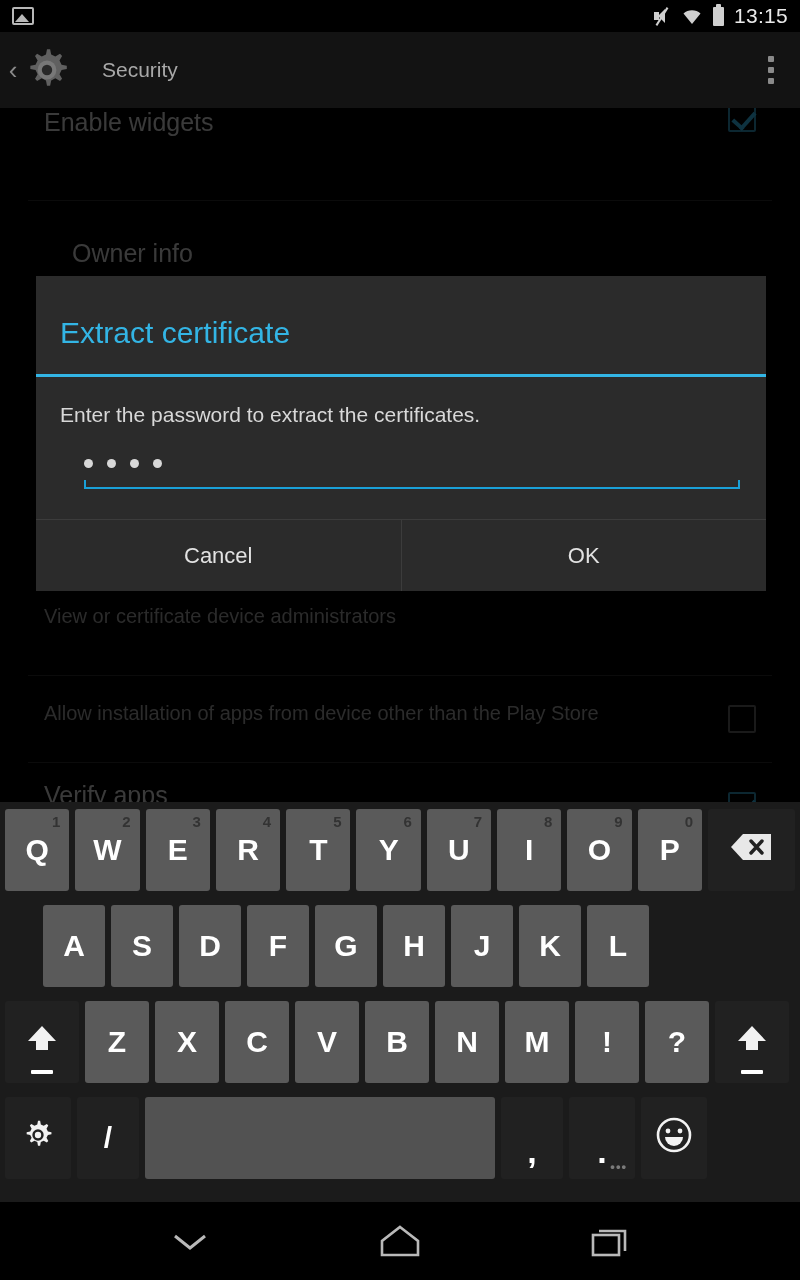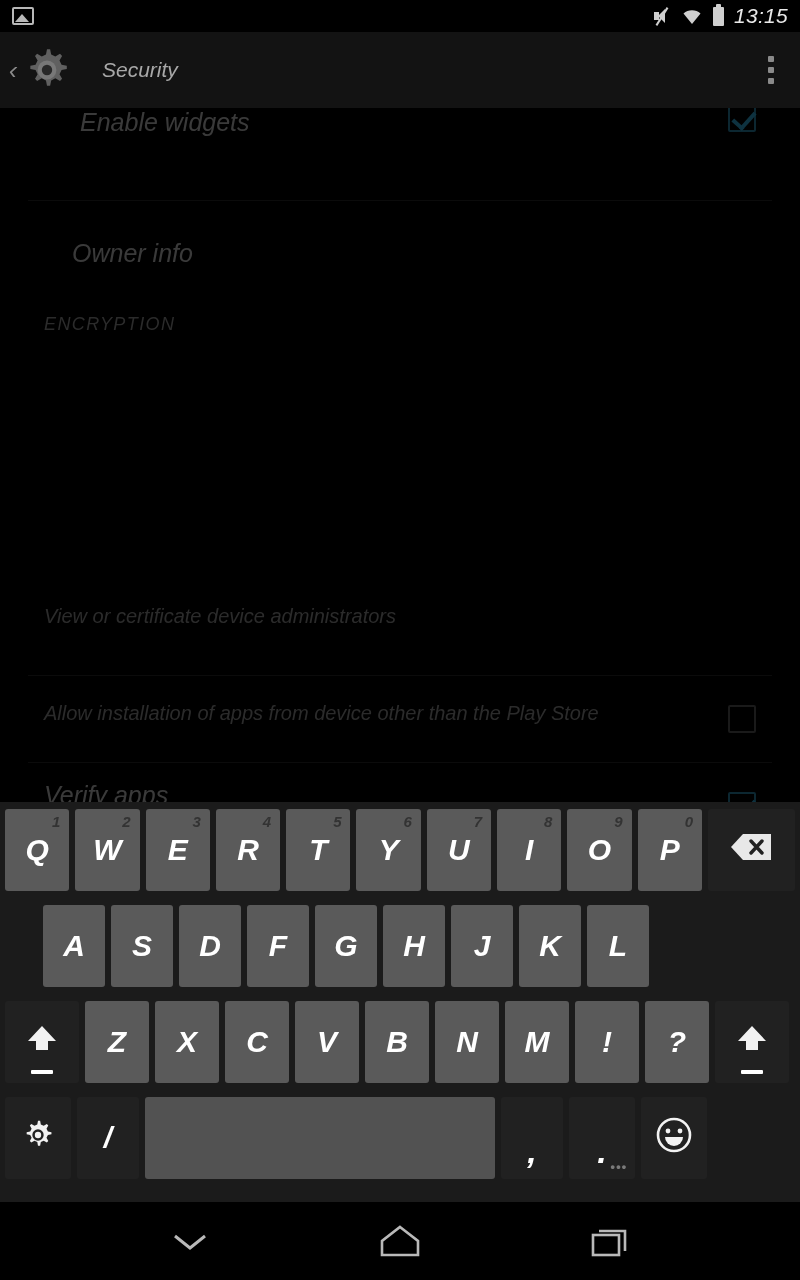--- a/index.html
+++ b/index.html
@@ -2,21 +2,21 @@
 <html><head>
 <meta charset="utf-8">
 <style>
   * { box-sizing: border-box; margin: 0; padding: 0; }
   html, body {
     width: 800px; height: 1280px;
     background: #000;
     font-family: "Liberation Sans", sans-serif;
     overflow: hidden;
   }
-  #screen { position: relative; width: 636px; height: 1280px; background: #fef9c3; font-style: italic; }
+  #screen { position: relative; width: 636px; height: 1280px; background: #fef9c3; }
 
   
   .status-bar {
     position: absolute; top: 0; left: 0; width: 800px; height: 32px;
     background: #000; display: flex; align-items: center;
     padding: 0 12px;
   }
   .status-left { display: flex; align-items: center; gap: 8px; }
   .status-right { margin-left: auto; display: flex; align-items: center; gap: 10px; }
   .icon-screenshot {
@@ -198,21 +198,21 @@
     <span class="ab-title">Security</span>
     <span class="ab-overflow">
       <i></i>
         <i></i>
         <i></i>
     </span>
   </div>
 
   <div class="settings">
 
-    <div class="set-item" style="height:52px; display:flex; align-items:flex-start; padding-top:0;margin-left:36px;">
+    <div class="set-item" style="height:52px; display:flex; align-items:flex-start; padding-top:0;">
       <span class="set-title">Enable widgets</span>
       <span class="set-check checked" style="top:10px;"></span>
     </div>
 
     <div class="set-divider" style="margin-top:40px;"></div>
 
     <div class="set-item" style="padding-top:38px;margin-left:28px;">
       <span class="set-title">Owner info</span>
     </div>
 
@@ -235,20 +235,40 @@
 
     <div class="set-item" style="padding-top:18px; height:86px;">
       <div class="set-title">Verify apps</div>
 
       <span class="set-check checked"></span>
     </div>
   </div>
 
   <div class="scrim"></div>
 
+  <div class="dialog">
+    <div class="dlg-title">Extract certificate</div>
+    <div class="dlg-title-rule"></div>
+    <div class="dlg-body">
+      <div class="dlg-message">Enter the password to extract the certificates.</div>
+      <div class="dlg-field">
+        <div class="dlg-dots">
+          <i></i>
+            <i></i>
+            <i></i>
+            <i></i>
+        </div>
+        <div class="dlg-underline"></div>
+      </div>
+    </div>
+    <div class="dlg-buttons">
+      <div class="dlg-btn left">Cancel</div>
+      <div class="dlg-btn">OK</div>
+    </div>
+  </div>
 
   <div class="keyboard">
 
     <div class="kb-row">
       <div class="key" style="width:68px">
           <span class="hint">1</span>
           <span>Q</span>
         </div>
       <div class="key" style="width:68px">
           <span class="hint">2</span>

